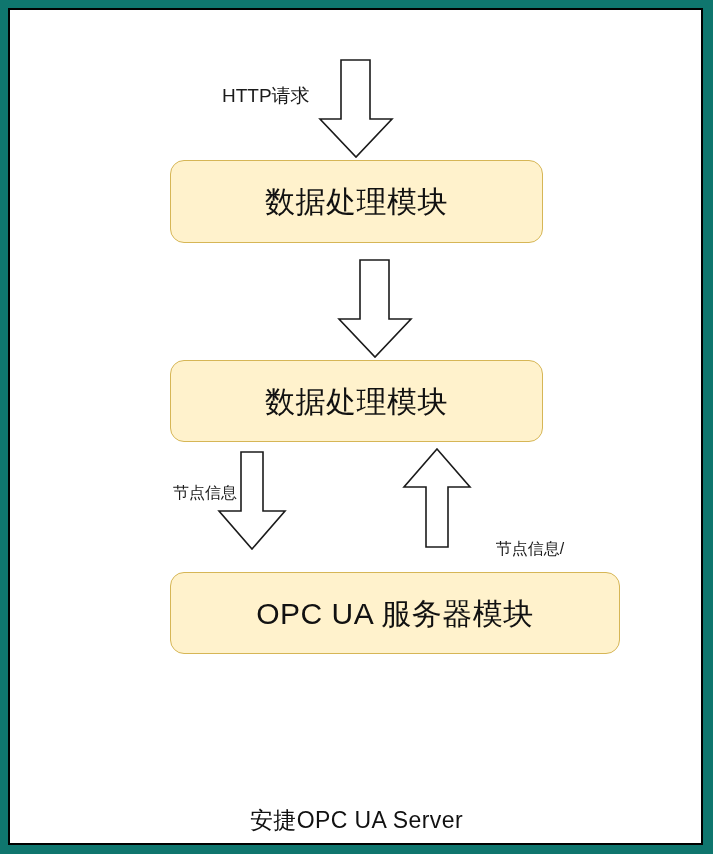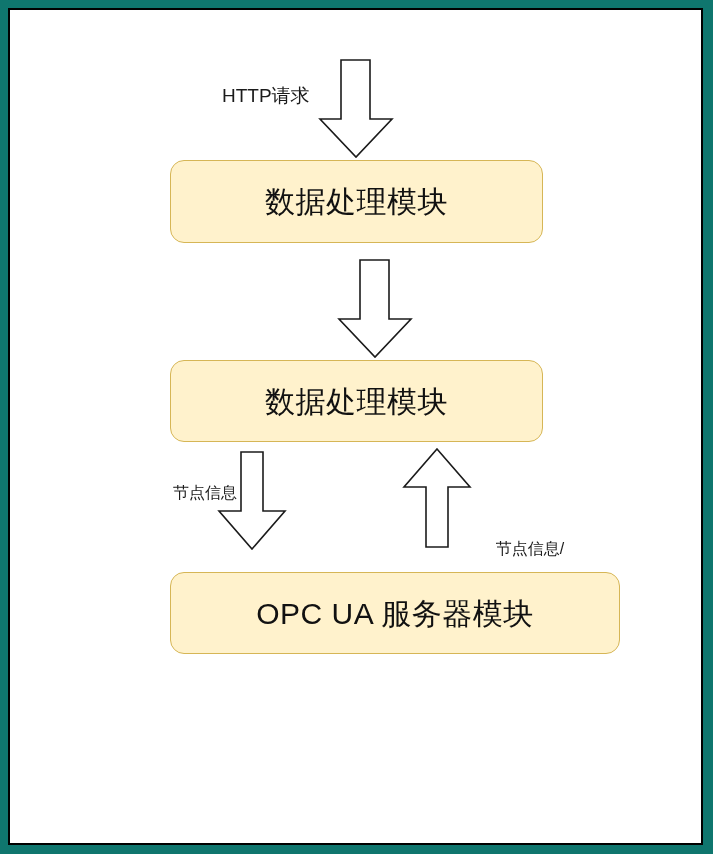--- a/index.html
+++ b/index.html
@@ -145,14 +145,15 @@
   </div>
 
   <div class="module-box" id="box-data-update">
     <span class="module-label">数据处理模块</span>
   </div>
 
   <div class="module-box" id="box-opcua-server">
     <span class="module-label">OPC UA 服务器模块</span>
   </div>
 
+  <div id="caption">安捷OPC UA Server</div>
 
 </div>
 
 </body></html>

